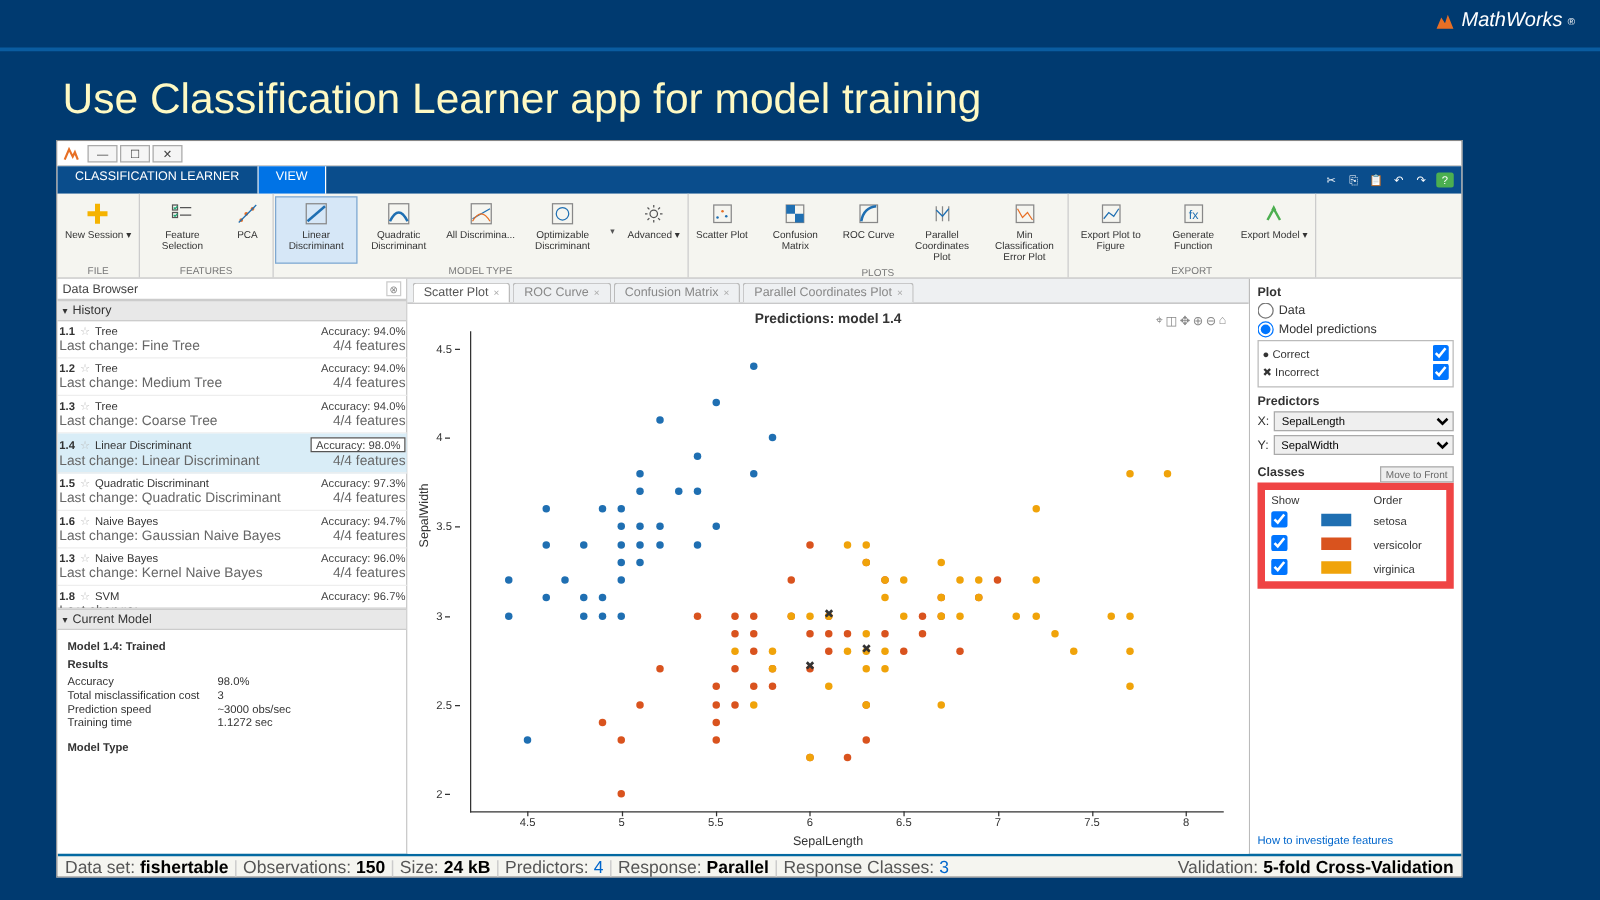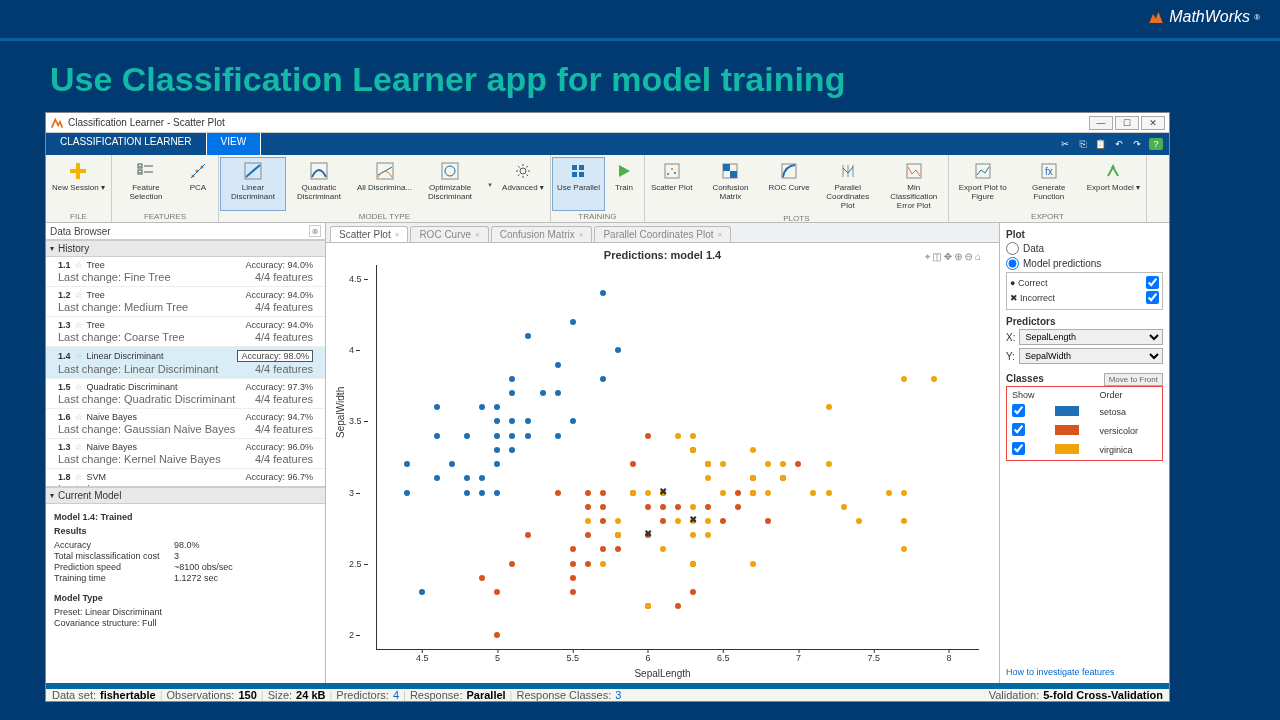--- a/index.html
+++ b/index.html
@@ -1,20 +1,20 @@
 <!DOCTYPE html>
 <html><head>
 <meta charset="utf-8">
 <style>
 *{box-sizing:border-box;margin:0;padding:0;font-family:Arial,Helvetica,sans-serif}
 body{background:#003a70;width:1280px;height:720px;overflow:hidden;position:relative}
 .mathworks-logo{position:absolute;top:8px;right:20px;color:#fff;font-size:16px;font-style:italic;display:flex;align-items:center;gap:4px}
 .mathworks-logo svg{width:18px;height:18px}
 .slide-hr{position:absolute;top:38px;left:0;right:0;height:3px;background:#0a5ca0}
-.slide-title{color:#14b8a6;font-size:34px;font-weight:bold;position:absolute;top:60px;left:50px}
+.slide-title{color:#fef9c3;font-size:34px;font-weight:normal;position:absolute;top:60px;left:50px}
 .app-window{position:absolute;top:112px;left:45px;width:1125px;height:590px;background:#fff;border:1px solid #888;display:flex;flex-direction:column;font-size:10px}
 .titlebar{display:flex;align-items:center;height:20px;background:#fff;border-bottom:1px solid #ccc;padding:0 4px}
 .titlebar-icon{width:14px;height:14px;margin-right:4px}
 .titlebar-title{flex:1;font-size:10px;color:#333}
 .wbtn{width:24px;height:14px;border:1px solid #aaa;margin-left:2px;display:flex;align-items:center;justify-content:center;font-size:9px;color:#444;background:#f5f5f5}
 .tabstrip{display:flex;height:22px;background:#fff}
 .app-tab{padding:3px 14px;font-size:10px;color:#fff;border-right:1px solid #fff}
 .tab-active{background:#0a4d8c}
 .tab-inactive{background:#0073e6}
 .tabstrip-rest{flex:1;background:#0a4d8c;display:flex;justify-content:flex-end;align-items:center;padding-right:6px;gap:6px}
@@ -28,21 +28,21 @@
 .ts-ico{width:22px;height:22px;margin-bottom:2px;display:flex;align-items:center;justify-content:center}
 .ts-btn-label{font-size:8px;color:#333;text-align:center;line-height:1.1;max-width:56px}
 .dropdown-arrow{font-size:7px;color:#555;margin-top:1px}
 .body-area{flex:1;display:flex;min-height:0}
 .left-panel{width:280px;border-right:1px solid #bbb;display:flex;flex-direction:column;background:#fff}
 .databrowser-hdr{display:flex;align-items:center;padding:2px 4px;border-bottom:1px solid #ccc;font-size:10px;color:#444}
 .dbh-x{margin-left:auto;color:#888;border:1px solid #ccc;width:12px;height:12px;display:flex;align-items:center;justify-content:center;font-size:8px}
 .section-hdr{background:#e8e8e8;border-top:1px solid #ccc;border-bottom:1px solid #ccc;padding:2px 4px;font-size:10px;color:#333;display:flex;align-items:center;gap:4px}
 .section-hdr::before{content:"▾";font-size:8px}
 .history-list{overflow:auto;max-height:230px;border-bottom:1px solid #ccc}
-.hist-item{border-bottom:1px solid #eee;padding:3px 12px;font-size:9px;color:#333;cursor:pointer}
+.hist-item{border-bottom:1px solid #eee;padding:3px 1px;font-size:9px;color:#333;cursor:pointer}
 .hist-item.active{background:#d9edf7}
 .hist-row{display:flex;justify-content:space-between;align-items:center}
 .hist-name{display:flex;gap:4px;align-items:center}
 .hist-star{color:#bbb;font-size:9px}
 .hist-acc{font-size:9px;color:#444}
 .hist-acc.boxed{border:1px solid #555;padding:0 3px;background:#fff}
 .hist-row2{display:flex;justify-content:space-between;font-size:11px;color:#666;margin-top:1px}
 .current-model{flex:1;overflow:auto;padding:4px 8px;font-size:9px;color:#333}
 .cm-h{font-weight:bold;margin:4px 0}
 .cm-row{display:flex;margin-bottom:1px}
@@ -63,26 +63,26 @@
 .ylabel{position:absolute;left:4px;top:50%;transform:rotate(-90deg) translateX(50%);transform-origin:left;font-size:10px;color:#333}
 .xlabel{text-align:center;font-size:10px;color:#333;margin-top:14px}
 .pt{position:absolute;width:6px;height:6px;border-radius:50%;transform:translate(-50%,-50%)}
 .right-panel{width:170px;border-left:1px solid #bbb;padding:6px;font-size:10px;color:#333;background:#fff;display:flex;flex-direction:column;gap:6px}
 .rp-h{font-weight:bold;margin-bottom:2px}
 .rp-radio{display:flex;align-items:center;gap:4px;margin-bottom:2px}
 .rp-box{border:1px solid #bbb;padding:3px}
 .rp-legend-row{display:flex;align-items:center;justify-content:space-between;font-size:9px;margin-bottom:2px}
 .rp-select{width:100%;font-size:9px;border:1px solid #aaa;padding:1px}
 .rp-row{display:flex;align-items:center;gap:4px;margin-bottom:3px}
-.classes-tbl{border:1px solid #ef4444;width:100%;font-size:9px}
+.classes-tbl{border:6px solid #ef4444;width:100%;font-size:9px}
 .classes-tbl td{padding:1px 3px}
 .swatch{width:24px;height:10px;display:inline-block}
 .btn-gray{font-size:8px;border:1px solid #aaa;background:#eee;padding:1px 4px;color:#666}
 .link{color:#0066cc;font-size:9px;cursor:pointer}
-.statusbar{height:18px;border-top:6px solid #0369a1;background:#f5f5f0;display:flex;align-items:center;padding:0 6px;font-size:11px;color:#333;gap:4px}
+.statusbar{height:18px;border-top:2px solid #0369a1;background:#f5f5f0;display:flex;align-items:center;padding:0 6px;font-size:14px;color:#333;gap:4px}
 .sb-sep{color:#ccc}
 .sb-k{color:#555}
 .sb-v{color:#000}
 .sb-link{color:#0066cc}
 </style>
 </head>
 <body>
 
 <div class="mathworks-logo">
   <svg viewBox="0 0 24 24">
@@ -93,21 +93,20 @@
 </div>
 <div class="slide-hr"></div>
 <div class="slide-title">Use Classification Learner app for model training</div>
 
 <div class="app-window">
 
   <div class="titlebar">
     <svg class="titlebar-icon" viewBox="0 0 24 24">
         <path d="M3 20 L9 6 L14 16 L17 10 L21 20" fill="none" stroke="#e76f25" stroke-width="3"></path>
       </svg>
-    <span class="titlebar-title">Classification Learner - Scatter Plot</span>
     <div class="wbtn">—</div>
     <div class="wbtn">☐</div>
     <div class="wbtn">✕</div>
   </div>
 
   <div class="tabstrip">
     <div class="app-tab tab-active">CLASSIFICATION LEARNER</div>
     <div class="app-tab tab-inactive">VIEW</div>
     <div class="tabstrip-rest">
       <span class="hist-ico">✂</span>
@@ -211,44 +210,20 @@
                 <path d="M9 2v2M9 14v2M2 9h2M14 9h2M4 4l1.5 1.5M12.5 12.5L14 14M4 14l1.5-1.5M12.5 5.5L14 4" stroke="#555"></path>
               </svg>
             </div>
           <div class="ts-btn-label">Advanced ▾</div>
         </div>
       </div>
       <div class="ts-group-label">MODEL TYPE</div>
     </div>
     <div class="ts-group">
       <div class="ts-group-btns">
-        <div class="ts-btn sel">
-          <div class="ts-ico">
-              <svg width="18" height="18">
-                <rect x="3" y="3" width="5" height="5" fill="#1f6fb2"></rect>
-                <rect x="10" y="3" width="5" height="5" fill="#1f6fb2"></rect>
-                <rect x="3" y="10" width="5" height="5" fill="#1f6fb2"></rect>
-                <rect x="10" y="10" width="5" height="5" fill="#1f6fb2"></rect>
-              </svg>
-            </div>
-          <div class="ts-btn-label">Use Parallel</div>
-        </div>
-        <div class="ts-btn">
-          <div class="ts-ico">
-              <svg width="18" height="18">
-                <polygon points="4,3 15,9 4,15" fill="#4caf50"></polygon>
-              </svg>
-            </div>
-          <div class="ts-btn-label">Train</div>
-        </div>
-      </div>
-      <div class="ts-group-label">TRAINING</div>
-    </div>
-    <div class="ts-group">
-      <div class="ts-group-btns">
         <div class="ts-btn">
             <div class="ts-ico">
               <svg width="18" height="18">
                 <rect x="2" y="2" width="14" height="14" fill="none" stroke="#888"></rect>
                 <circle cx="5" cy="12" r="1" fill="#1f6fb2"></circle>
                 <circle cx="9" cy="7" r="1" fill="#e76f25"></circle>
                 <circle cx="12" cy="11" r="1" fill="#1f6fb2"></circle>
               </svg>
             </div>
             <div class="ts-btn-label">Scatter Plot</div>
@@ -427,36 +402,28 @@
             <div class="cm-row">
               <span class="cm-k">Accuracy</span>
               <span>98.0%</span>
             </div>
             <div class="cm-row">
               <span class="cm-k">Total misclassification cost</span>
               <span>3</span>
             </div>
             <div class="cm-row">
               <span class="cm-k">Prediction speed</span>
-              <span>~8100 obs/sec</span>
+              <span>~3000 obs/sec</span>
             </div>
             <div class="cm-row">
               <span class="cm-k">Training time</span>
               <span>1.1272 sec</span>
             </div>
           </div>
         <div class="cm-h" style="margin-top:10px">Model Type</div>
-        <div id="mt-rows">
-            <div class="cm-row">
-              <span>Preset: Linear Discriminant</span>
-            </div>
-            <div class="cm-row">
-              <span>Covariance structure: Full</span>
-            </div>
-          </div>
       </div>
     </div>
 
     <div class="center-panel">
       <div class="doc-tabs" id="doc-tabs">
           <div class="doc-tab ">Scatter Plot<span class="x">×</span></div>
           <div class="doc-tab inactive">ROC Curve<span class="x">×</span></div>
           <div class="doc-tab inactive">Confusion Matrix<span class="x">×</span></div>
           <div class="doc-tab inactive">Parallel Coordinates Plot<span class="x">×</span></div>
         </div>

